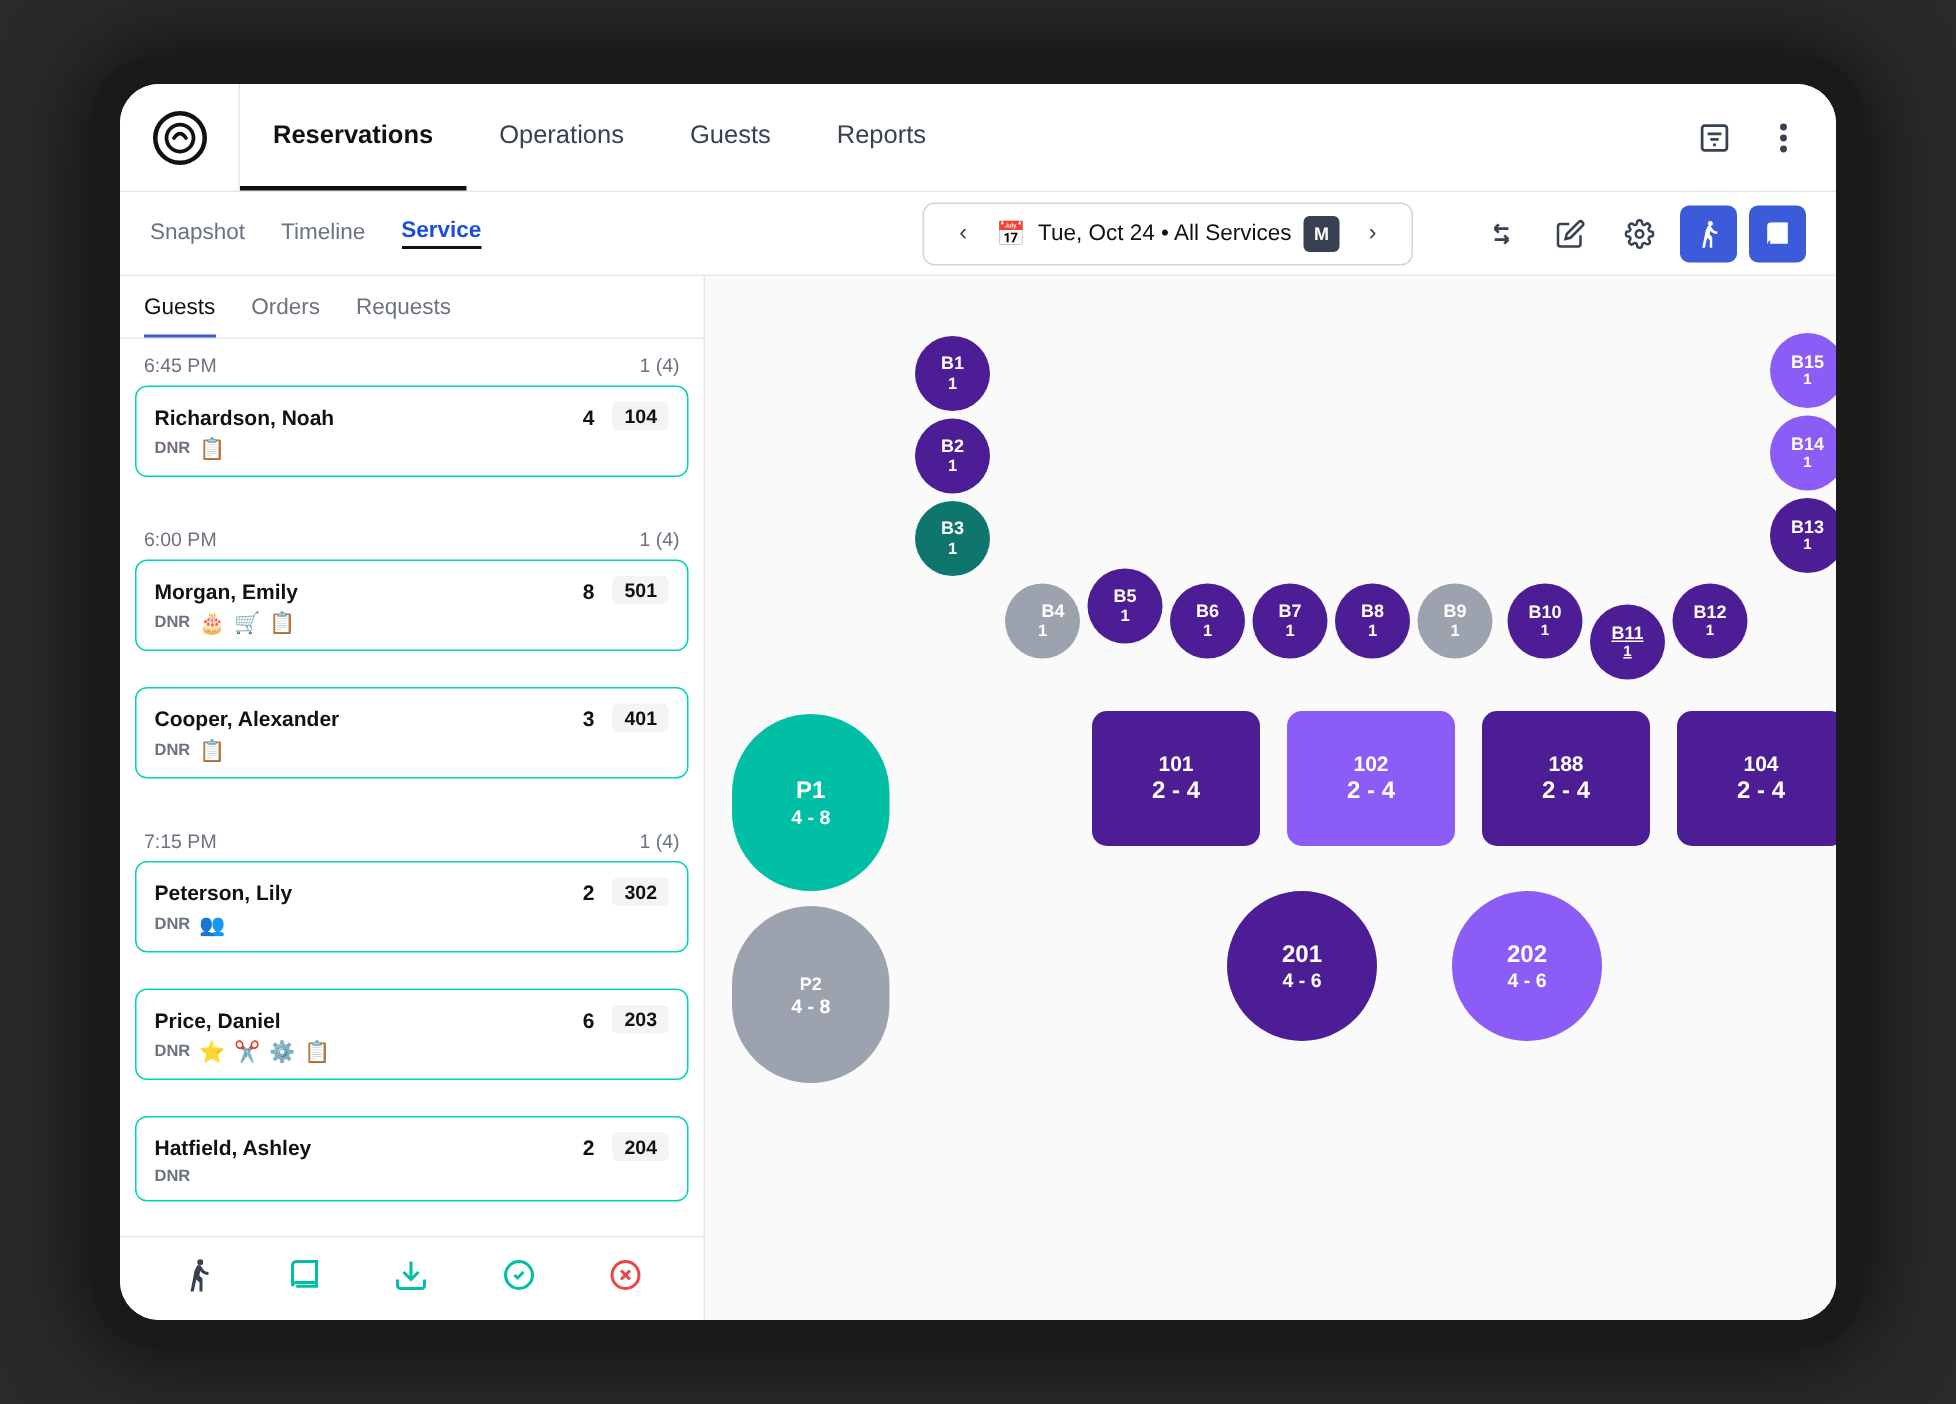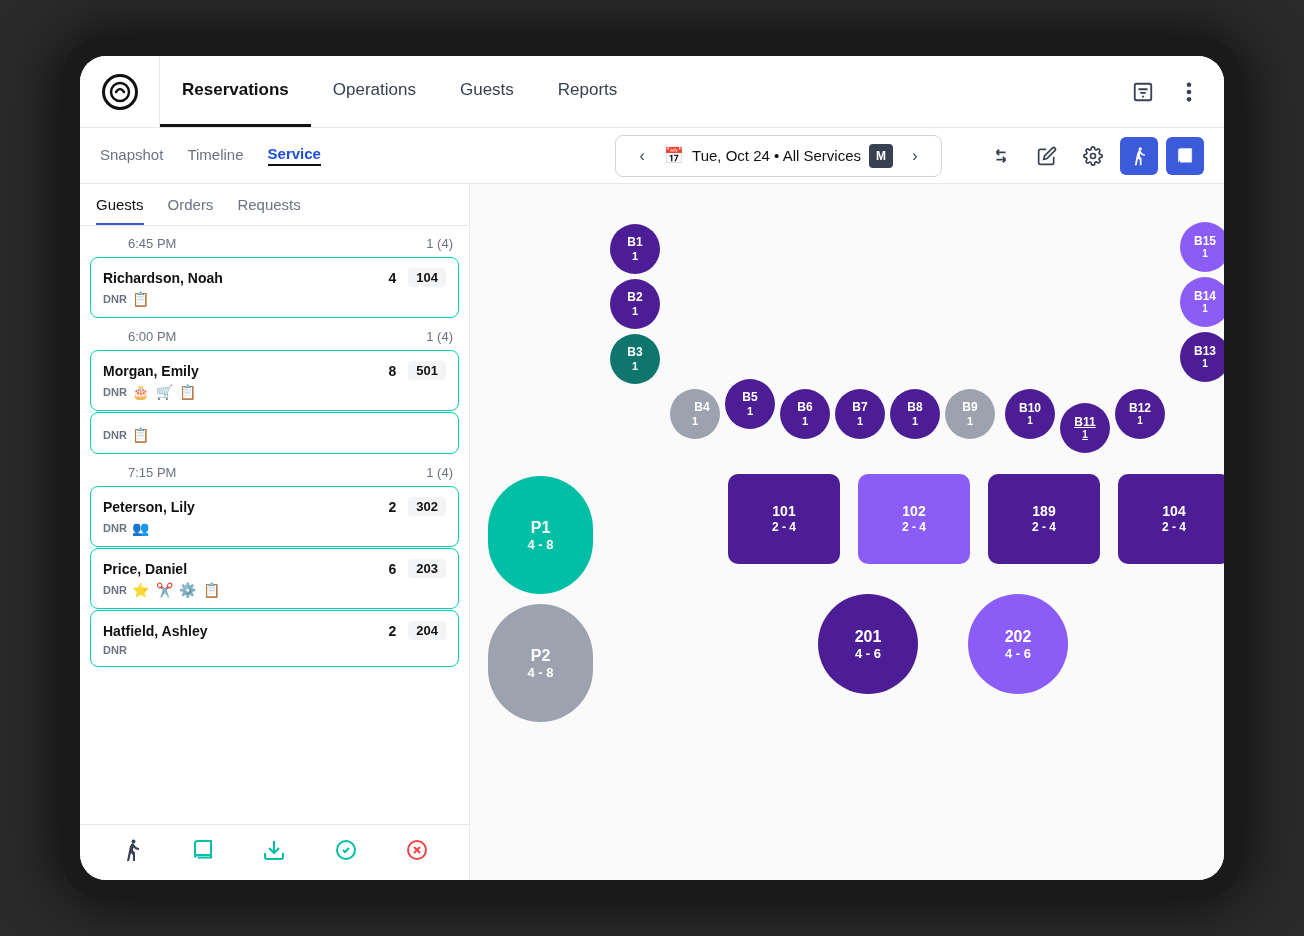--- a/index.html
+++ b/index.html
@@ -196,27 +196,26 @@
       overflow-y: auto;
       padding: 0 10px;
     }
     .time-header {
       display: flex;
       justify-content: space-between;
       align-items: center;
       padding: 10px 6px 6px;
       font-size: 13px;
       color: #6b7280;
-      margin-left: 32px;
     }
     .guest-card {
       border: 1.5px solid #00d4b8;
       border-radius: 8px;
       padding: 10px 12px;
-      margin-bottom: 1px;
+      margin-bottom: 24px;
       cursor: pointer;
     }
     .guest-card-top {
       display: flex;
       align-items: center;
       justify-content: space-between;
     }
     .guest-name {
       font-size: 14px;
       font-weight: 600;
@@ -293,21 +292,21 @@
       border-radius: 10px;
       display: flex;
       flex-direction: column;
       align-items: center;
       justify-content: center;
       font-weight: 700;
       color: #fff;
       cursor: pointer;
     }
     .table-rect .t-name { font-size: 14px; line-height: 1.2; }
-    .table-rect .t-cap { font-size: 12px; line-height: 1.2; }
+    .table-rect .t-cap { font-size: 16px; line-height: 1.2; }
     .table-large-circle {
       position: absolute;
       border-radius: 50%;
       display: flex;
       flex-direction: column;
       align-items: center;
       justify-content: center;
       font-weight: 700;
       color: #fff;
       cursor: pointer;
@@ -476,20 +475,25 @@
               <span class="table-num">501</span>
             </div>
             <div class="guest-meta">
               <span class="dnr-badge">DNR</span>
               <span class="meta-icon">🎂</span>
               <span class="meta-icon">🛒</span>
               <span class="meta-icon">📋</span>
             </div>
           </div>
           <div class="guest-card">
+            <div class="guest-card-top">
+              <span class="guest-name">Cooper, Alexander</span>
+              <span class="guest-count">3</span>
+              <span class="table-num">401</span>
+            </div>
             <div class="guest-meta">
               <span class="dnr-badge">DNR</span>
               <span class="meta-icon">📋</span>
             </div>
           </div>
 
           <div class="time-header">
             <span>7:15 PM</span>
             <span>1 (4)</span>
           </div>
@@ -638,30 +642,30 @@
 
         <div class="table-rect teal" style="left:258px;top:290px;width:112px;height:90px;">
           <span class="t-name">101</span>
             <span class="t-cap">2 - 4</span>
         </div>
         <div class="table-rect" style="left:388px;top:290px;width:112px;height:90px;background:#8b5cf6;border-radius:10px;display:flex;flex-direction:column;align-items:center;justify-content:center;color:#fff;font-weight:700;cursor:pointer;position:absolute;">
           <span class="t-name">102</span>
             <span class="t-cap">2 - 4</span>
         </div>
         <div class="table-rect teal" style="left:518px;top:290px;width:112px;height:90px;">
-          <span class="t-name">189</span>
+          <span class="t-name">188</span>
             <span class="t-cap">2 - 4</span>
         </div>
         <div class="table-rect teal" style="left:648px;top:290px;width:112px;height:90px;">
           <span class="t-name">104</span>
             <span class="t-cap">2 - 4</span>
         </div>
 
         <div style="position:absolute;left:18px;top:420px;width:105px;height:118px;background:#9ca3af;border-radius:54px;display:flex;flex-direction:column;align-items:center;justify-content:center;color:#fff;font-weight:700;cursor:pointer;">
-          <span style="font-size:16px;">P2</span>
+          <span style="font-size:12px;">P2</span>
           <span style="font-size:13px;">4 - 8</span>
         </div>
 
         <div class="table-large-circle teal" style="left:348px;top:410px;width:100px;height:100px;">
           <span style="font-size:16px;font-weight:700;">201</span>
           <span style="font-size:13px;">4 - 6</span>
         </div>
         <div class="table-large-circle" style="left:498px;top:410px;width:100px;height:100px;background:#8b5cf6;">
           <span style="font-size:16px;font-weight:700;">202</span>
           <span style="font-size:13px;">4 - 6</span>

